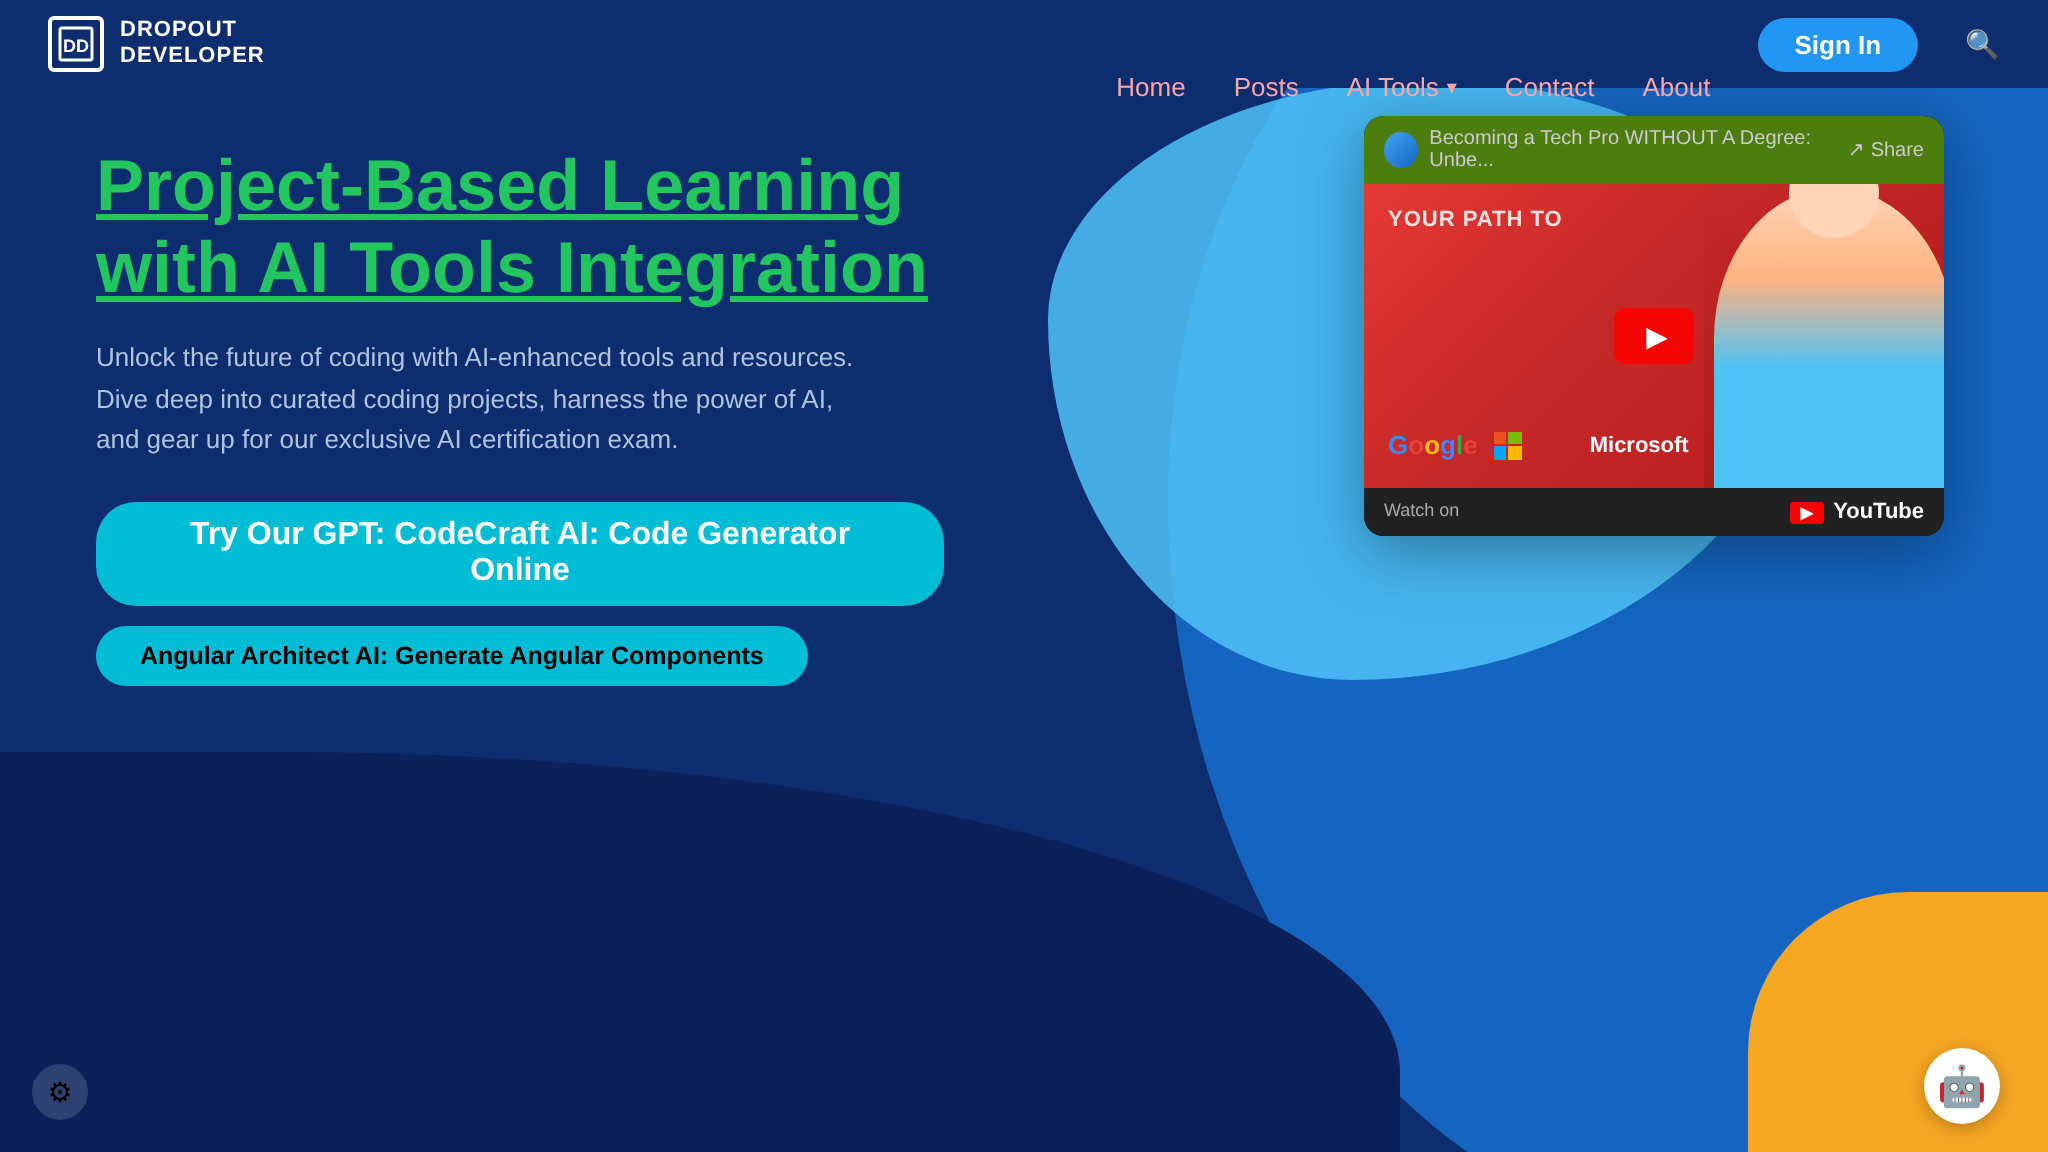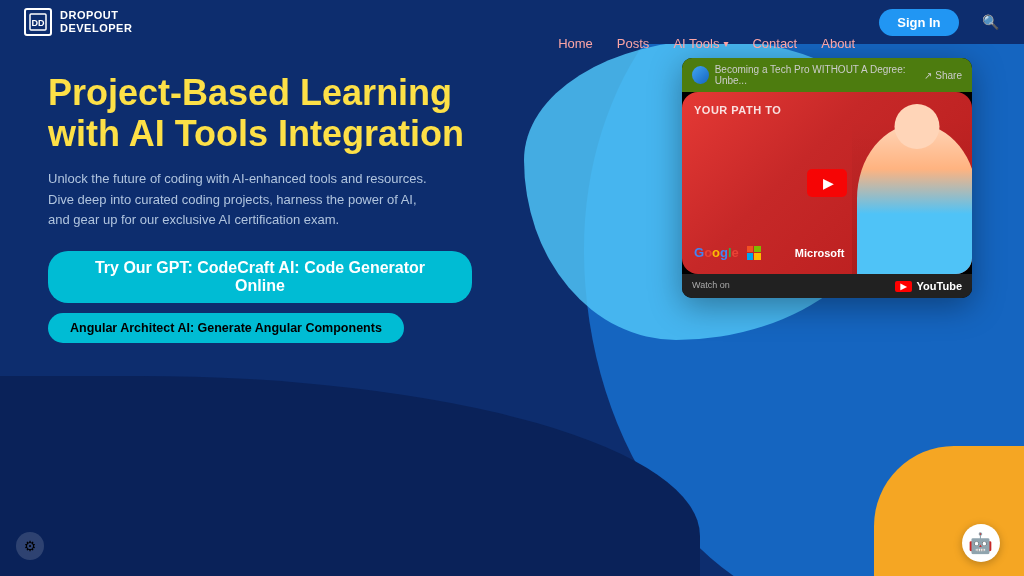--- a/index.html
+++ b/index.html
@@ -155,23 +155,24 @@
     .hero-tag-text {
       font-size: 10px;
       font-weight: 700;
       color: #90caf9;
       letter-spacing: 0.5px;
       text-transform: uppercase;
     }
     .hero-title {
       font-size: 36px;
       font-weight: 800;
-      color: #fde047;
+      color: #22c55e;
       line-height: 1.15;
       margin-bottom: 14px;
+      text-decoration: underline;
     }
     .hero-description {
       font-size: 13px;
       color: #b0c4de;
       line-height: 1.6;
       margin-bottom: 20px;
       max-width: 380px;
     }
     .hero-cta-row {
       display: flex;
@@ -260,28 +261,27 @@
     }
     .video-share {
       font-size: 10px;
       color: #ccc;
       display: flex;
       align-items: center;
       gap: 3px;
     }
     .video-thumb {
       width: 100%;
-      height: 182px;
+      height: 152px;
       position: relative;
       background: linear-gradient(135deg, #e53935 0%, #c62828 40%, #b71c1c 100%);
       display: flex;
       align-items: center;
       justify-content: flex-start;
       overflow: hidden;
-      border-radius: 16px;
     }
     .video-thumb-text {
       position: absolute;
       top: 12px;
       left: 12px;
       z-index: 2;
     }
     .video-path-text {
       font-size: 11px;
       color: rgba(255,255,255,0.85);

